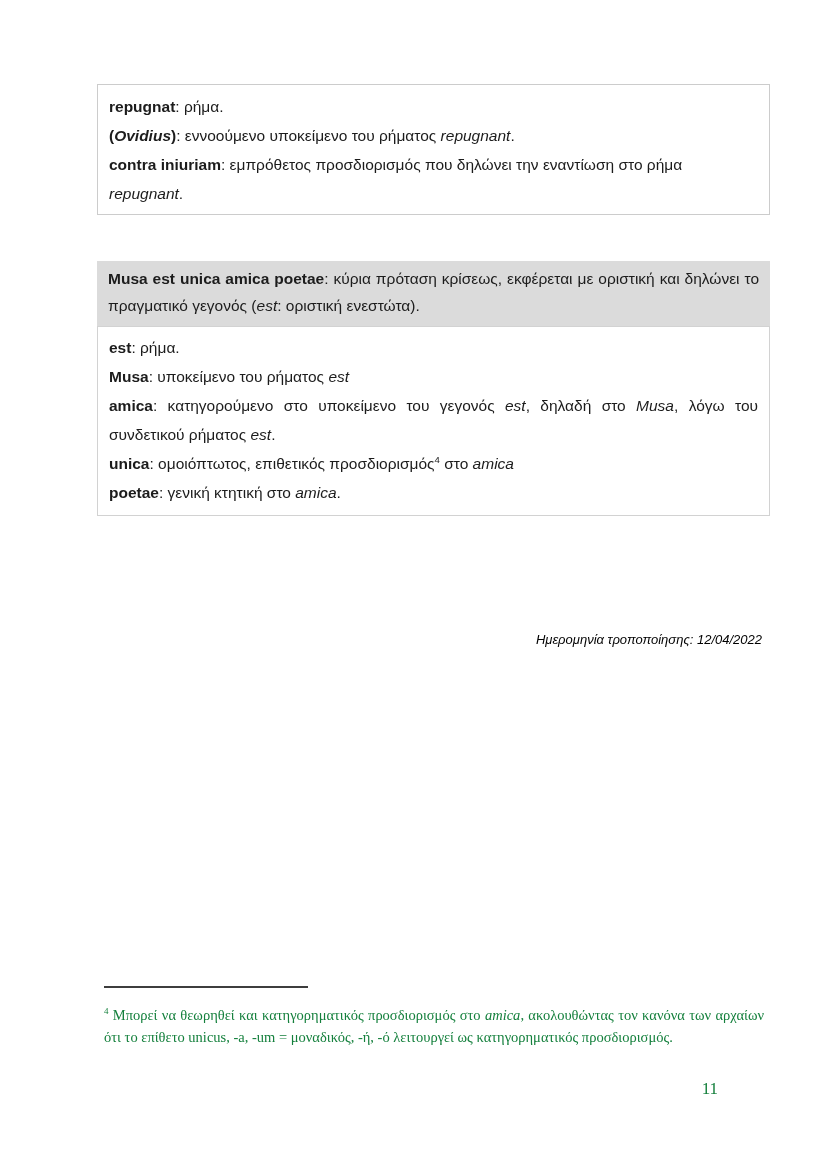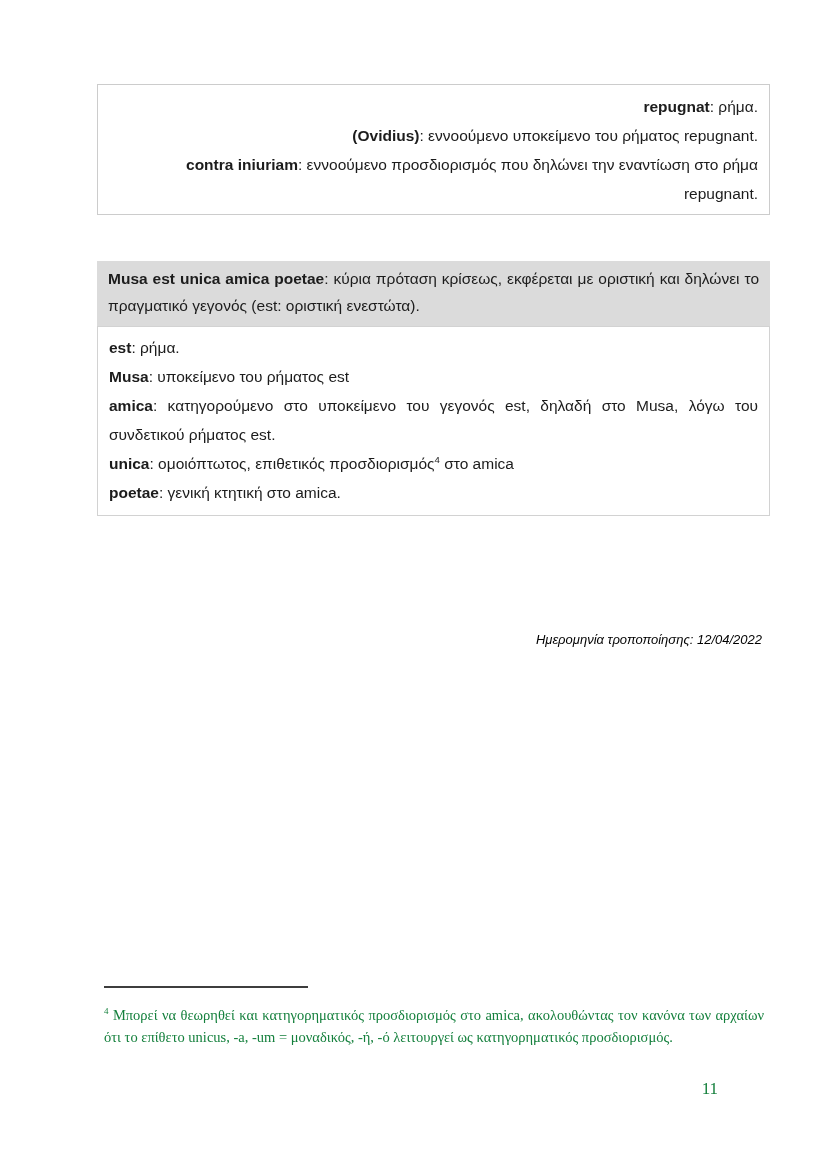--- a/index.html
+++ b/index.html
@@ -7,31 +7,30 @@
   .page {
     position: relative;
     width: 828px;
     height: 1171px;
     background: #ffffff;
     font-family: "Liberation Sans", "DejaVu Sans", sans-serif;
     color: #1c1c1c;
     overflow: hidden;
   }
   .b { font-weight: bold; }
-  .i { }
+  .i { font-style: italic; }
   sup { font-size: 0.62em; line-height: 0; }
 
   
   .box1 {
     position: absolute;
     left: 97px; top: 84px; width: 673px;
     border: 1px solid #cccccc;
     background: #ffffff;
     padding: 7px 11px 6px 11px;
-    text-align: right;
   }
   .box1 p, .box2 p {
     font-size: 15.5px;
     line-height: 29px;
     color: #1c1c1c;
   }
 
   
   .sentence-header {
     position: absolute;
@@ -93,21 +92,21 @@
   }
 </style>
 </head>
 <body>
 
 <div class="page">
 
   <section class="box1">
     <p><span class="b">repugnat</span><span>: ρήμα.</span></p>
     <p><span class="b">(</span><span class="b i">Ovidius</span><span class="b">)</span><span>: εννοούμενο υποκείμενο του ρήματος </span><span class="i">repugnant</span><span>.</span></p>
-    <p><span class="b">contra iniuriam</span><span>: εννοούμενο προσδιορισμός που δηλώνει την εναντίωση στο ρήμα </span><span class="i">repugnant</span><span>.</span></p>
+    <p><span class="b">contra iniuriam</span><span>: εμπρόθετος προσδιορισμός που δηλώνει την εναντίωση στο ρήμα </span><span class="i">repugnant</span><span>.</span></p>
   </section>
 
   <section class="sentence-header">
     <p><span class="b">Musa est unica amica poetae</span><span>: κύρια πρόταση κρίσεως, εκφέρεται με οριστική και δηλώνει το πραγματικό γεγονός (</span><span class="i">est</span><span>: οριστική ενεστώτα).</span></p>
   </section>
 
   <section class="box2">
     <p><span class="b">est</span><span>: ρήμα.</span></p>
     <p><span class="b">Musa</span><span>: υποκείμενο του ρήματος </span><span class="i">est</span></p>
     <p class="justify"><span class="b">amica</span><span>: κατηγορούμενο στο υποκείμενο του γεγονός </span><span class="i">est</span><span>, δηλαδή στο </span><span class="i">Musa</span><span>, λόγω του συνδετικού ρήματος </span><span class="i">est</span><span>.</span></p>

